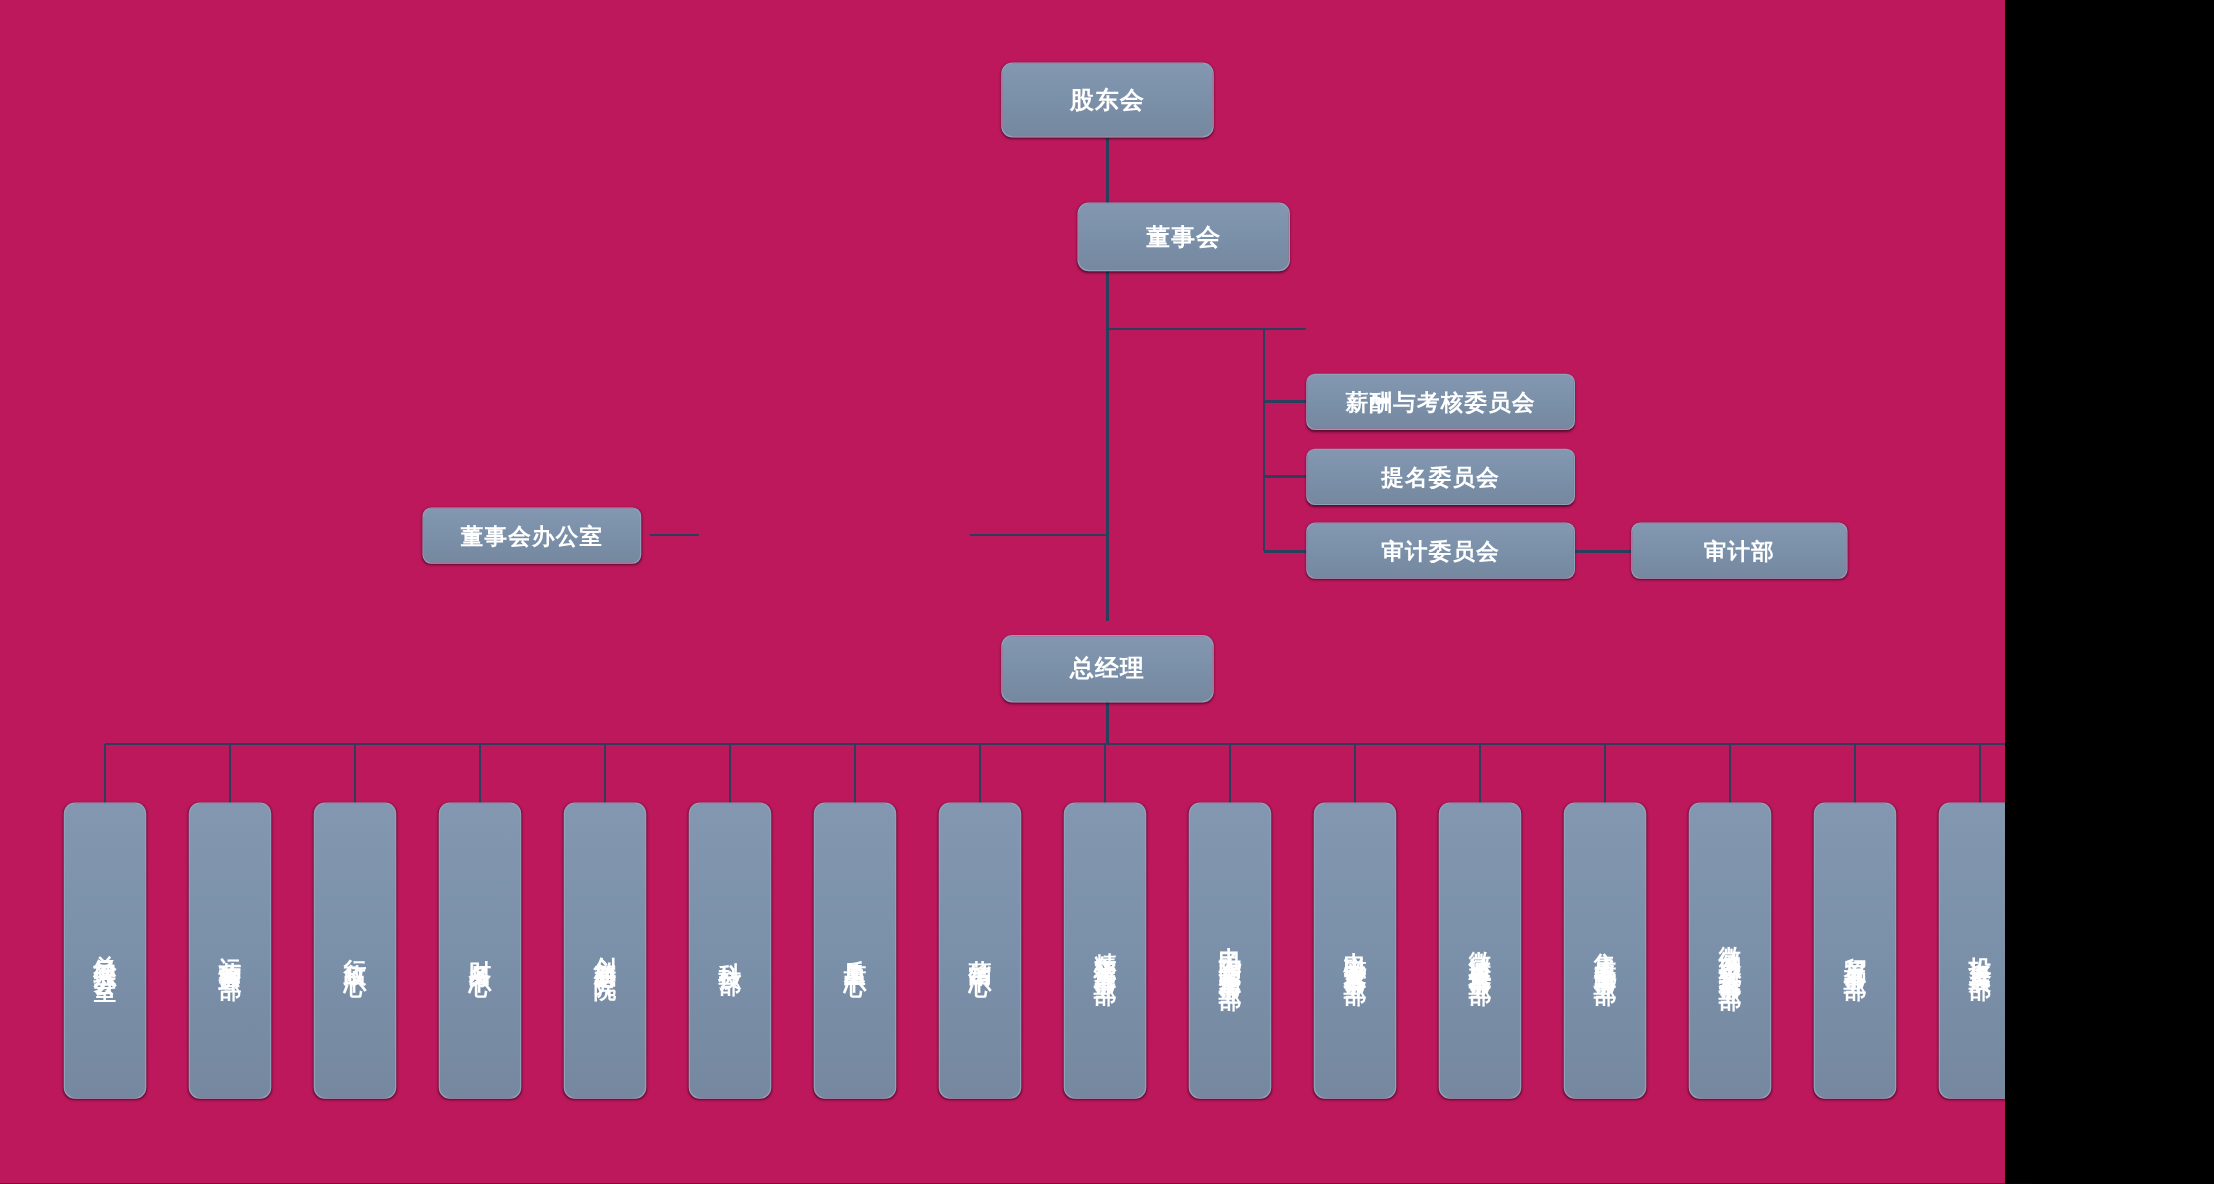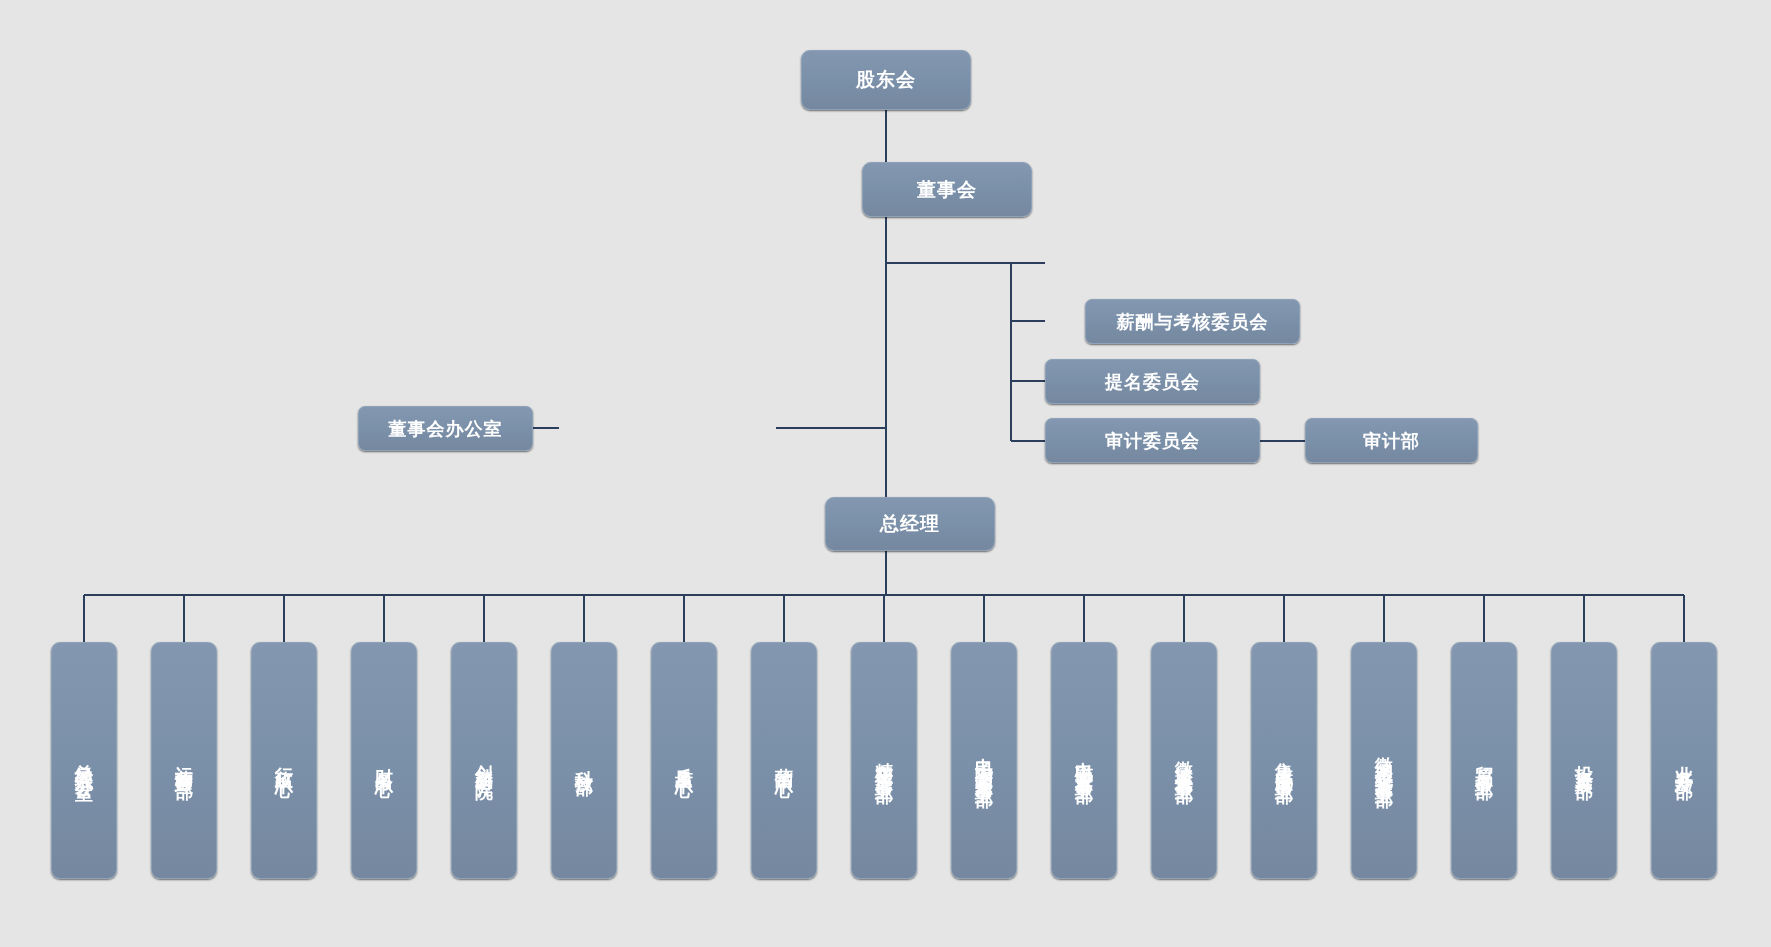--- a/index.html
+++ b/index.html
@@ -2,23 +2,23 @@
 <html><head>
 <meta charset="utf-8">
 <style>
   html, body {
     margin: 0;
     padding: 0;
     background: #000000;
   }
   .canvas {
     position: relative;
-    width: 1771px;
+    width: 1604px;
     height: 947px;
-    background: #e5e5e5;
+    background: #be185d;
     font-family: "Liberation Sans", sans-serif;
     overflow: hidden;
   }
   .connectors {
     position: absolute;
     left: 0;
     top: 0;
     z-index: 1;
   }
   .connectors line {
@@ -104,32 +104,32 @@
     <line x1="1484" y1="595" x2="1484" y2="642"></line>
     <line x1="1584" y1="595" x2="1584" y2="642"></line>
     <line x1="1684" y1="595" x2="1684" y2="642"></line>
   </svg>
 
   <div class="node" style="left:801px; top:50px; width:170px; height:60px;">股东会</div>
 
   <div class="node" style="left:842px; top:162px; width:170px; height:55px;margin-left:20px;">董事会</div>
 
 
-  <div class="node committee" style="left:1045px; top:299px; width:215px; height:45px;margin-left:40px;">薪酬与考核委员会</div>
+  <div class="node committee" style="left:1045px; top:299px; width:215px; height:45px;">薪酬与考核委员会</div>
 
   <div class="node committee" style="left:1045px; top:359px; width:215px; height:45px;">提名委员会</div>
 
   <div class="node side" style="left:1305px; top:418px; width:173px; height:45px;">审计部</div>
 
   <div class="node committee" style="left:1045px; top:418px; width:215px; height:45px;">审计委员会</div>
 
-  <div class="node side" style="left:358px; top:406px; width:175px; height:45px;text-align:center;">董事会办公室</div>
+  <div class="node side" style="left:338px; top:406px; width:175px; height:45px;text-align:center;">董事会办公室</div>
 
 
-  <div class="node" style="left:801px; top:497px; width:170px; height:54px;margin-left:24px;">总经理</div>
+  <div class="node" style="left:801px; top:508px; width:170px; height:54px;">总经理</div>
 
   <div class="node dept" style="left:51px;">
       <span>总经理办公室</span>
     </div>
   <div class="node dept" style="left:151px;">
       <span>运营管理部</span>
     </div>
   <div class="node dept" style="left:251px;">
       <span>行政中心</span>
     </div>

